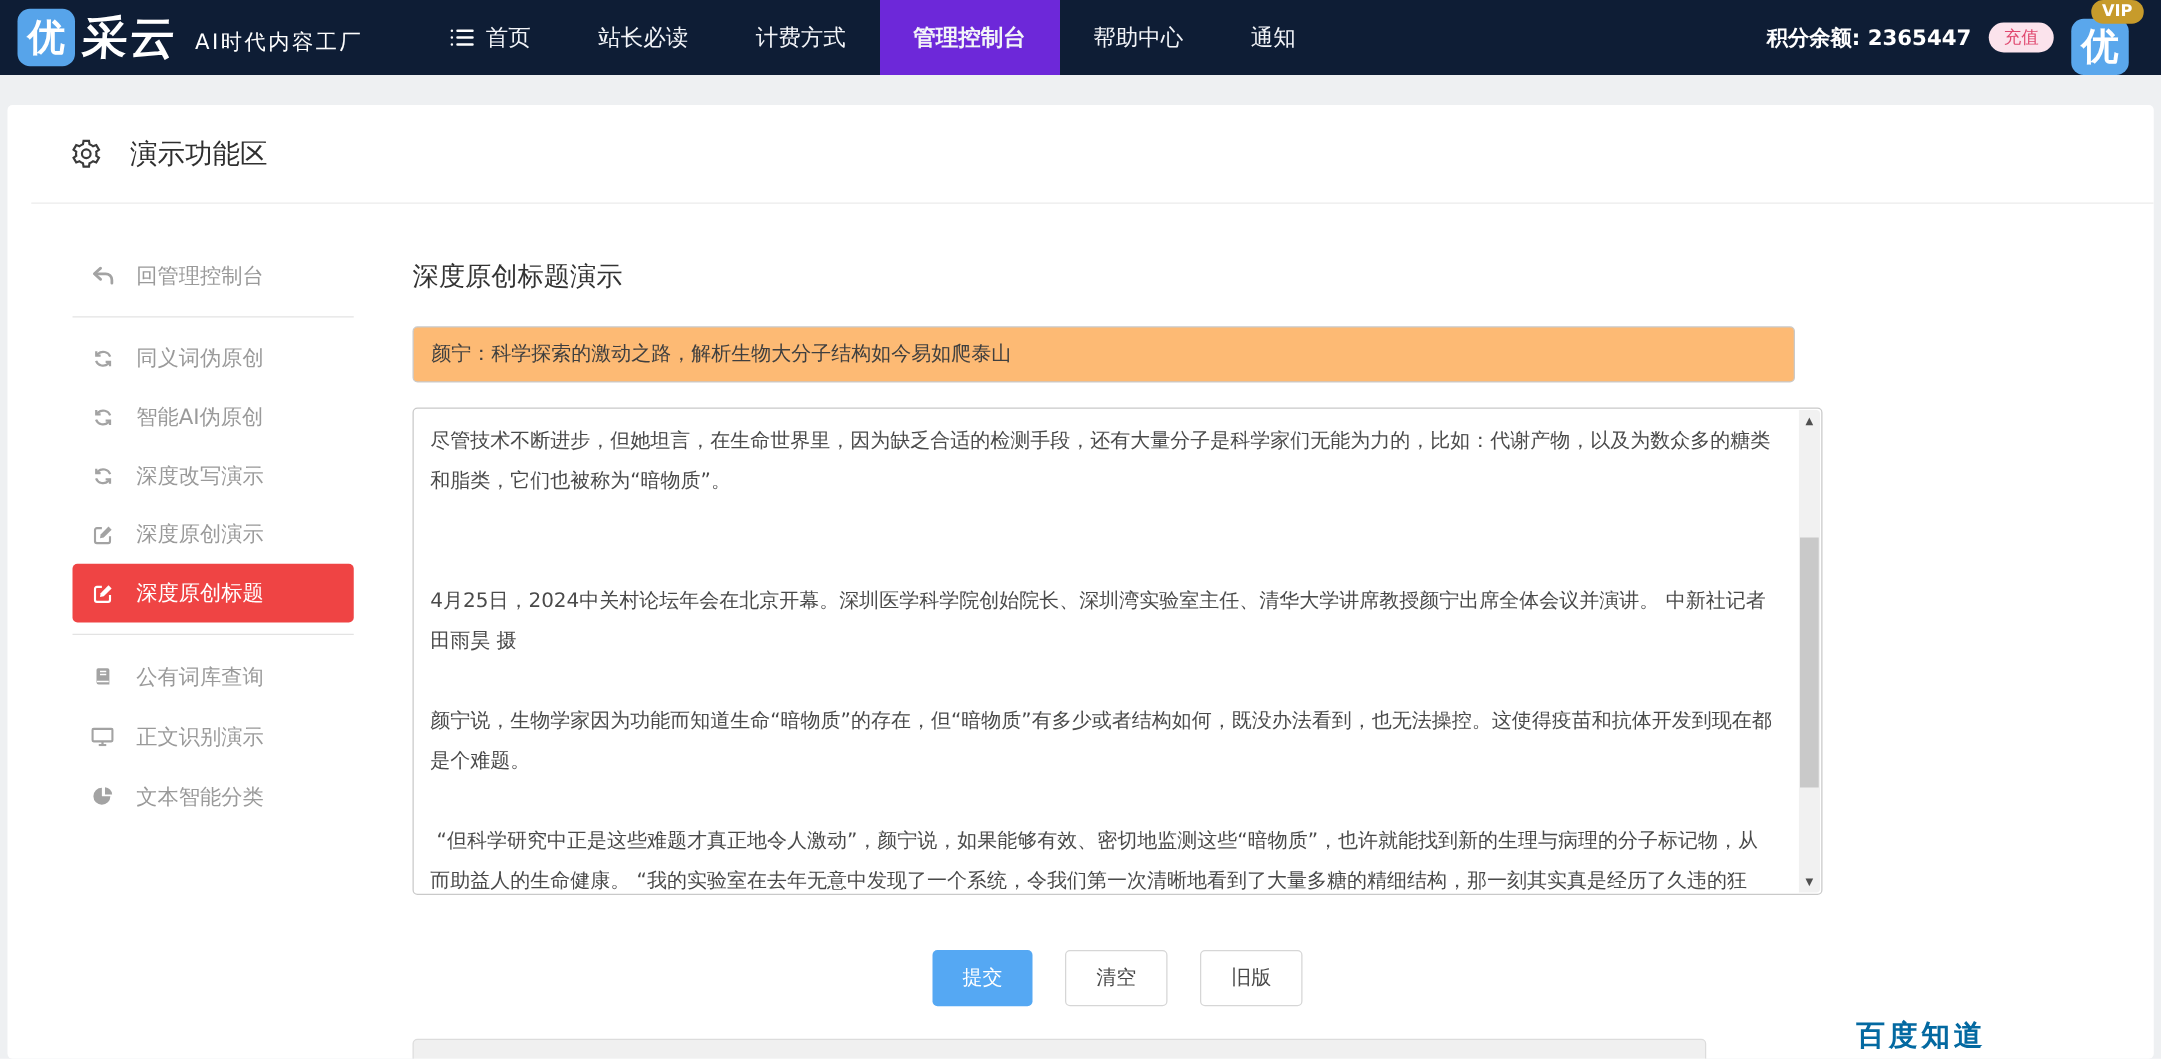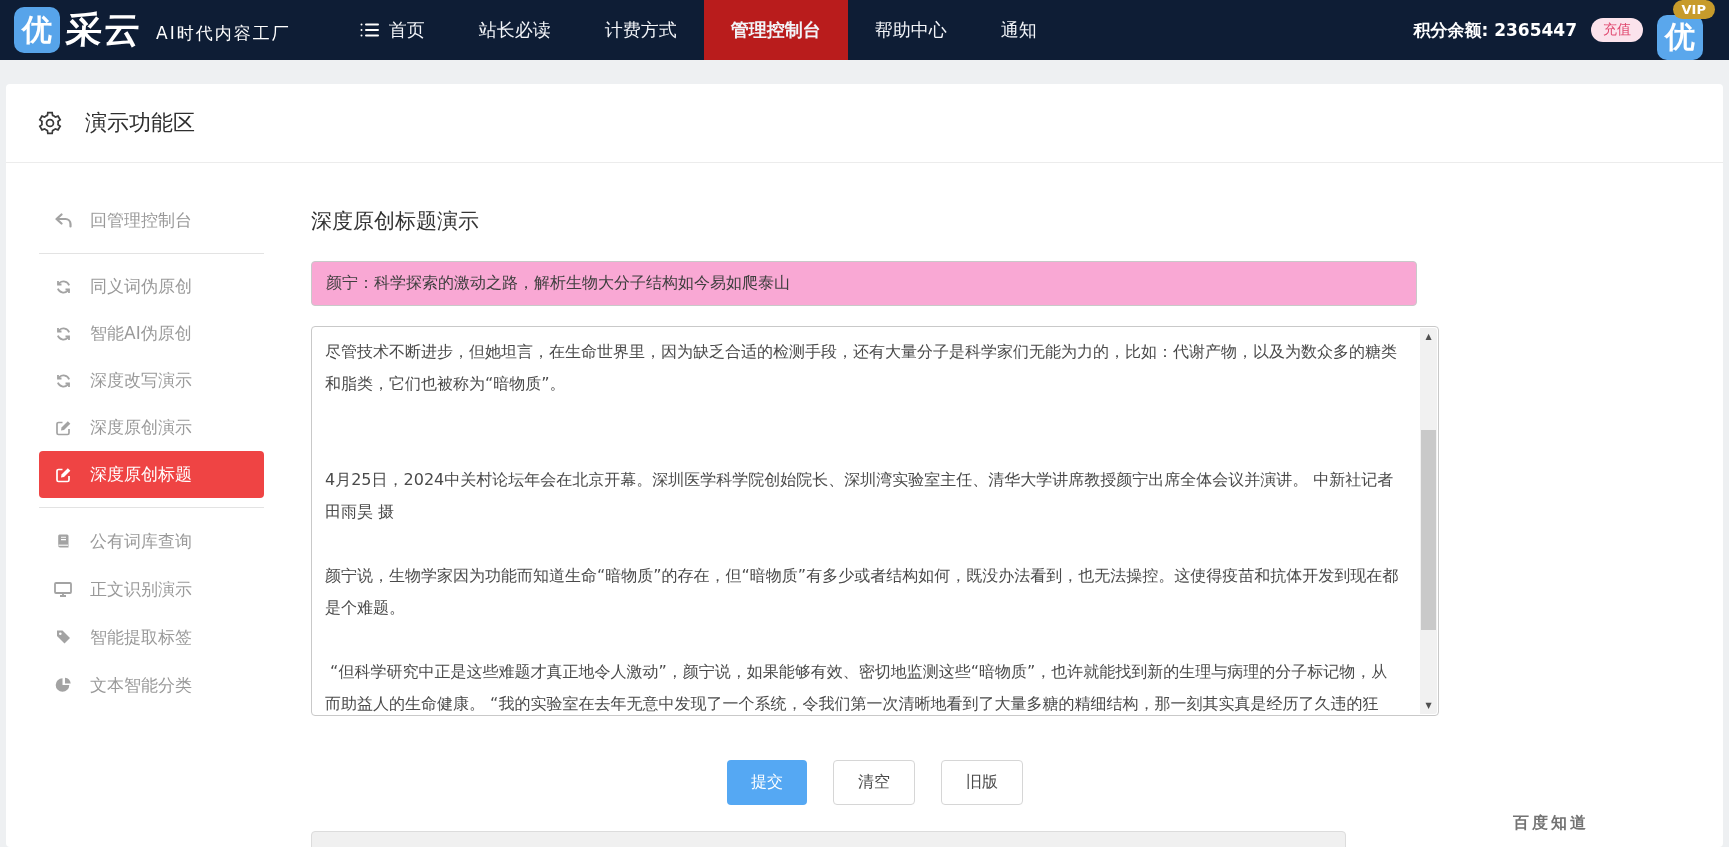--- a/index.html
+++ b/index.html
@@ -21,21 +21,21 @@
     display: flex; align-items: center; justify-content: center;
     font-size: 30px; font-weight: bold; color: #fff;
   }
   .logo-word { font-size: 36px; font-weight: bold; margin-left: 6px; letter-spacing: 2px; transform: skewX(-4deg); }
   .logo-tagline { font-size: 17px; margin-left: 14px; letter-spacing: 2px; margin-top: 6px; }
   .nav-menu { display: flex; margin-left: 42px; }
   .nav-item {
     display: flex; align-items: center; gap: 9px; padding: 0 27px;
     font-size: 18px; color: #f2f4f8; cursor: pointer; white-space: nowrap;
   }
-  .nav-item.active { background: #b91c1c; font-weight: bold; }
+  .nav-item.active { background: #6d28d9; font-weight: bold; }
   .nav-right { margin-left: auto; display: flex; align-items: center; gap: 14px; }
   .points { font-size: 17px; color: #fff; white-space: nowrap; font-weight: bold; }
   .recharge-btn {
     background: #fbe3ec; color: #e0486f; border: none; border-radius: 12px;
     padding: 3px 12px; font-size: 14px; cursor: pointer; font-family: inherit;
   }
   .avatar-wrap { position: relative; width: 52px; height: 60px; cursor: pointer; padding-left: 16px; }
   .avatar {
     position: absolute; top: 15px; left: 0; width: 46px; height: 45px;
     background: #5aa7ec; border-radius: 10px; display: flex; align-items: center;
@@ -43,21 +43,21 @@
   }
   .vip-badge {
     position: absolute; top: 0; right: -6px; background: #c79b2b; color: #fff;
     font-size: 13px; font-weight: bold; border-radius: 11px; padding: 2px 9px;
     z-index: 2;
   }
 
   
   .card {
     margin: 24px 6px 0; background: #fff; border-radius: 4px;
-    height: 763px; overflow: hidden;
+    height: 763px; overflow: hidden; padding-left: 19px;
   }
   .card-header {
     height: 79px; display: flex; align-items: center; gap: 22px;
     padding: 0 31px; border-bottom: 1px solid #ececec;
   }
   .page-title { font-size: 22px; color: #2f2f2f; font-weight: normal; }
 
   .card-body { display: flex; height: calc(100% - 79px); }
 
   
@@ -70,21 +70,21 @@
   .side-item .icon { width: 20px; display: flex; justify-content: center; color: #a3a3a3; flex-shrink: 0; }
   .side-item.active { background: #ef4444; color: #fff; }
   .side-item.active .icon { color: #fff; }
   .side-divider { width: 225px; border-top: 1px solid #e3e3e3; margin: 9px 0; }
   .group2 .side-item { height: 48px; }
 
   
   .main { flex: 1; padding: 44px 0 0 15px; }
   .main-title { font-size: 21px; color: #333; font-weight: normal; margin-bottom: 26px; }
   .title-input {
-    width: 1106px; height: 45px; background: #f9a8d4; border: 1px solid #c9c9c9;
+    width: 1106px; height: 45px; background: #fdba74; border: 1px solid #c9c9c9;
     border-radius: 4px; padding: 0 14px; font-size: 16px; color: #3f3f3f;
     font-family: inherit; outline: none; display: block;
   }
   .textarea-wrap {
     position: relative; width: 1128px; height: 390px; margin-top: 20px;
     border: 1px solid #c9c9c9; border-radius: 4px; background: #fff;
   }
   .article-textarea {
     width: 100%; height: 100%; border: none; outline: none; resize: none;
     padding: 9px 38px 9px 13px; font-size: 16px; line-height: 32px; color: #4a4a4a;
@@ -113,22 +113,22 @@
   }
   .btn-primary { background: #55a8f3; color: #fff; border: none; }
   .btn-plain { background: #fff; color: #4a4a4a; border: 1px solid #d6d6d6; }
 
   .partial-box {
     width: 1035px; height: 40px; margin-top: 26px; background: #f0f0f0;
     border: 1px solid #dcdcdc; border-radius: 4px;
   }
 
   .watermark {
-    position: absolute; right: 140px; top: 813px; color: #737373;
-    font-size: 16px; font-weight: bold; letter-spacing: 3px; white-space: nowrap;
+    position: absolute; right: 140px; top: 813px; color: #0369a1;
+    font-size: 23px; font-weight: bold; letter-spacing: 3px; white-space: nowrap;
   }
 
   svg { display: block; }
 </style>
 </head>
 <body>
 
 <div class="navbar">
   <div class="logo-box">
     <div class="logo-square">优</div>
@@ -270,29 +270,20 @@
             <svg width="18" height="16" viewBox="0 0 18 16">
                 <rect x="1" y="2" width="16" height="10" rx="1" fill="none" stroke="currentColor" stroke-width="1.8"></rect>
                 <path d="M6 15h6M9 12v3" stroke="currentColor" stroke-width="1.8"></path>
               </svg>
           </span>
           <span>正文识别演示</span>
         </div>
         <div class="side-item">
           <span class="icon">
             <svg width="17" height="16" viewBox="0 0 16 16">
-                <path d="M1.5 1.5h5.5l7.5 7.5-5.5 5.5L1.5 7z" fill="currentColor"></path>
-                <circle cx="4.8" cy="4.8" r="1.3" fill="#fff"></circle>
-              </svg>
-          </span>
-          <span>智能提取标签</span>
-        </div>
-        <div class="side-item">
-          <span class="icon">
-            <svg width="17" height="16" viewBox="0 0 16 16">
                 <path d="M7 8V1.2A6.8 6.8 0 1 0 13.8 8z" fill="currentColor"></path>
                 <path d="M9.5 6.5V.8a6.5 6.5 0 0 1 5.7 5.7z" fill="currentColor"></path>
               </svg>
           </span>
           <span>文本智能分类</span>
         </div>
       </div>
     </div>
 
     <div class="main">

